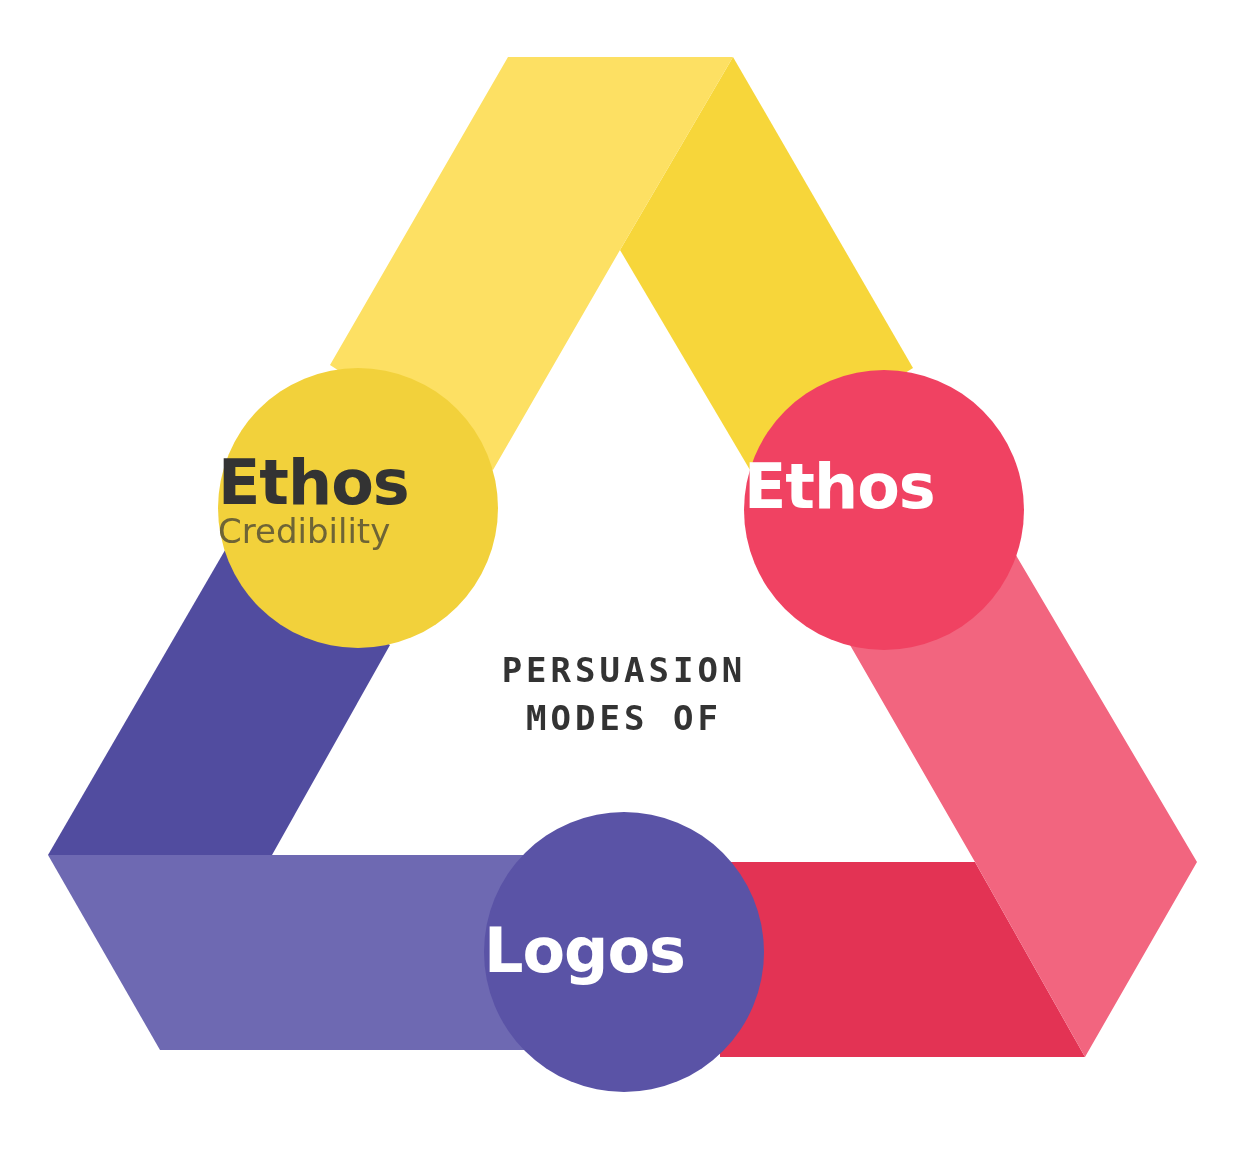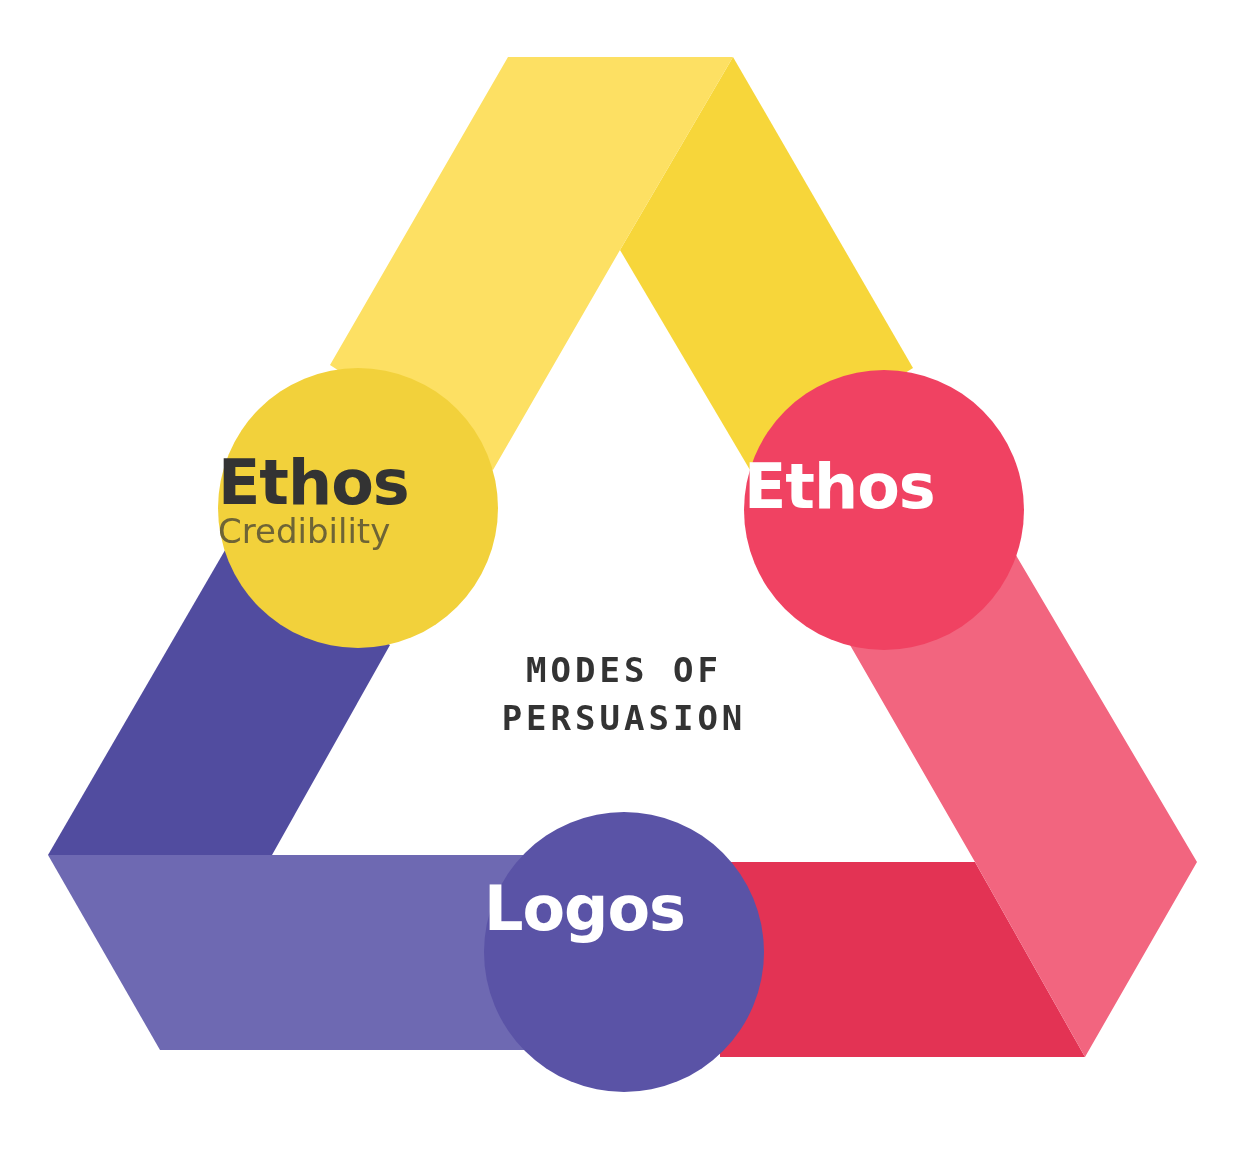--- a/index.html
+++ b/index.html
@@ -29,20 +29,20 @@
 
 <div class="circle-label" style="left:218px; top:452px; width:280px;">
   <div class="title" style="color:#333333">Ethos</div>
   <div class="sub" style="color:#6E6436">Credibility</div>
 </div>
 
 <div class="circle-label" style="left:744px; top:456px; width:280px;">
   <div class="title" style="color:#FFFFFF">Ethos</div>
 </div>
 
-<div class="circle-label" style="left:484px; top:878px; width:280px;">
+<div class="circle-label" style="left:484px; top:920px; width:280px;">
   <div class="title" style="color:#FFFFFF">Logos</div>
 </div>
 
 <div class="center-text">
+  <div>PERSUASION</div>
   <div>MODES OF</div>
-  <div>PERSUASION</div>
 </div>
 
 </body></html>

